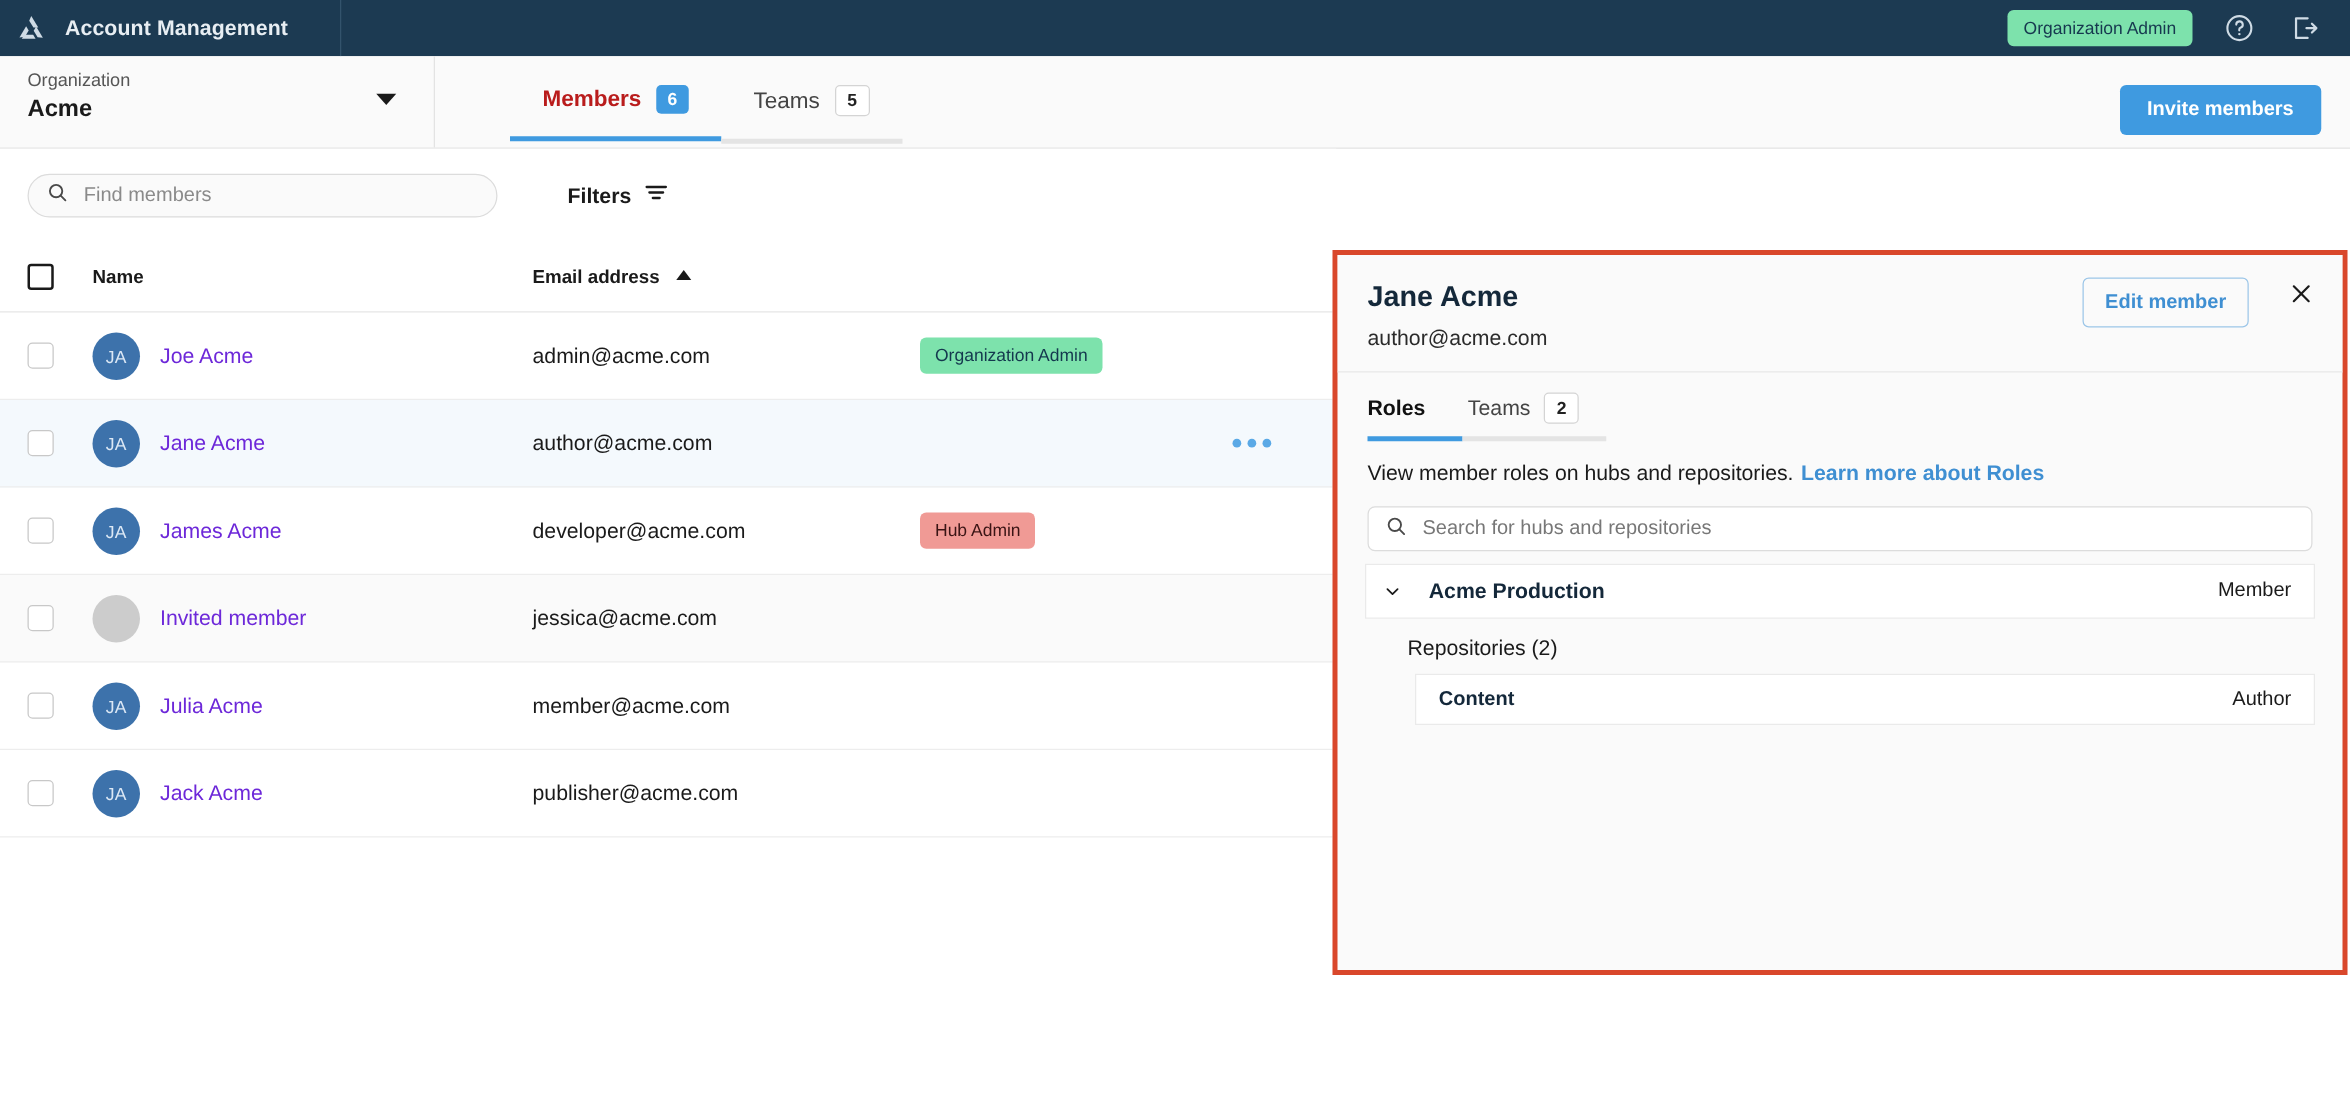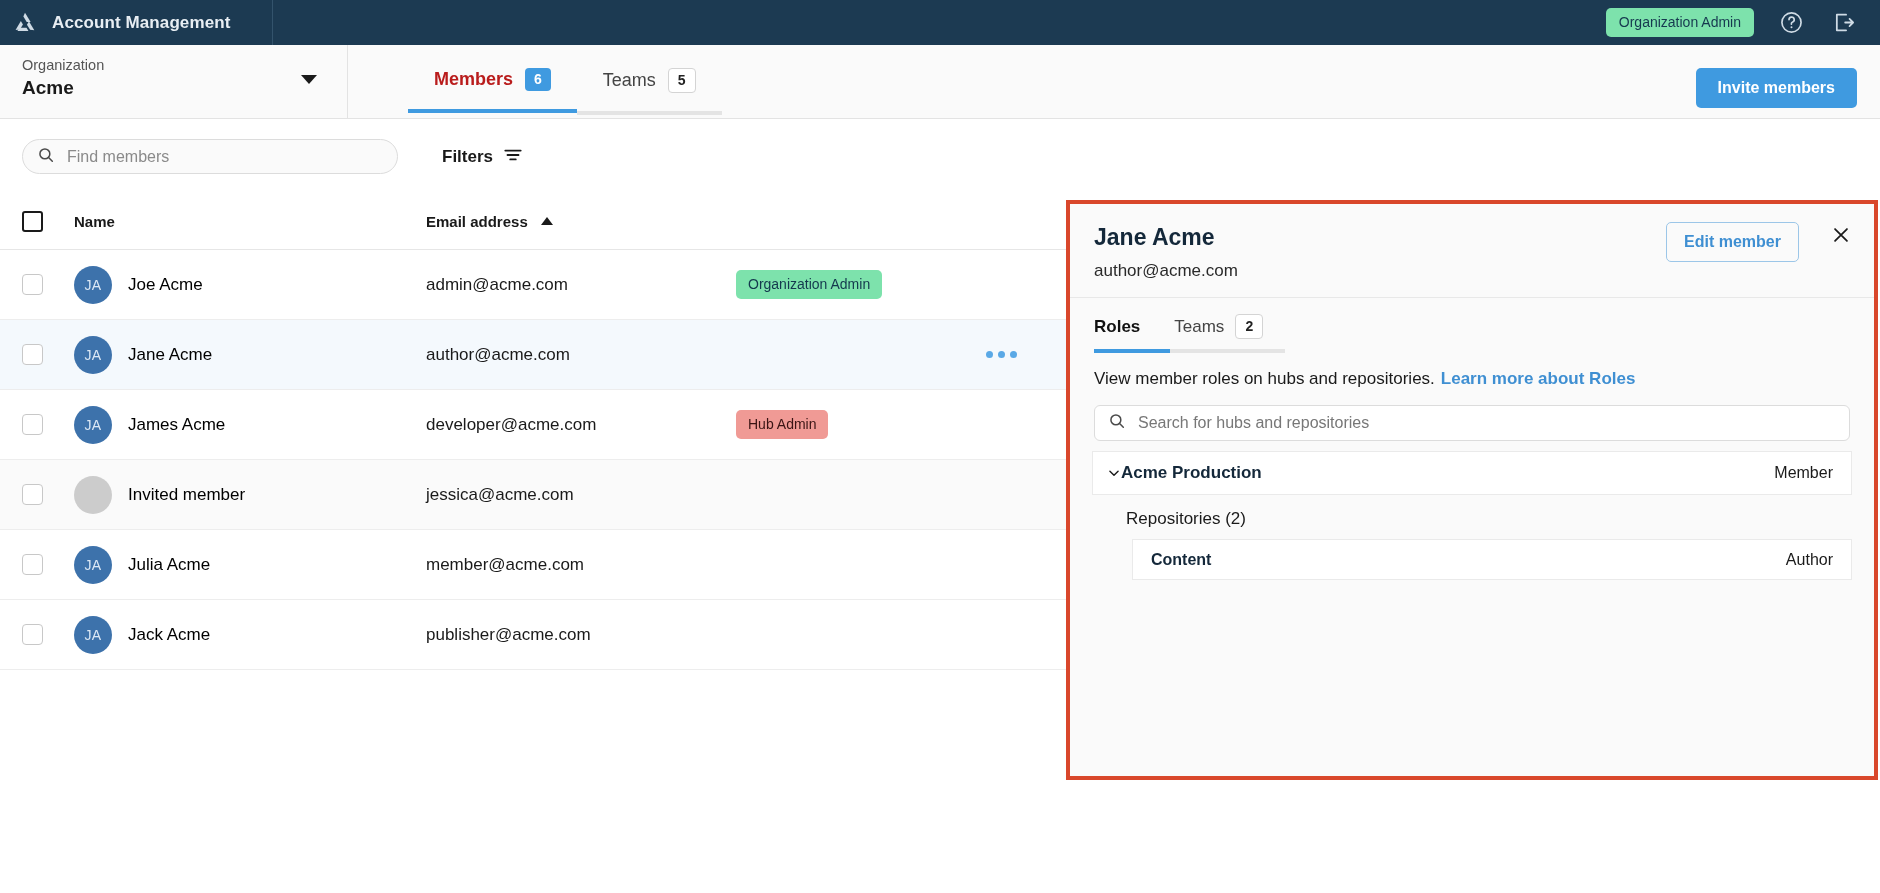--- a/index.html
+++ b/index.html
@@ -86,21 +86,21 @@
   .search-wrap {
     width: 376px; height: 35px; border: 1px solid #dcdcdc; border-radius: 18px;
     background: #fafafa; display: flex; align-items: center; padding: 0 14px; gap: 10px;
   }
   .search-wrap input {
     border: none; outline: none; background: transparent; flex: 1;
     font-family: inherit; font-size: 16px; color: #333;
   }
   .search-wrap input::placeholder { color: #8a8a8a; }
   .filters {
-    display: flex; align-items: center; gap: 9px; margin-left: 44px; cursor: pointer;
+    display: flex; align-items: center; gap: 9px; margin-left: 56px; cursor: pointer;
   }
   .filters-label { font-size: 17px; font-weight: bold; color: #1a1a1a; }
 
   
   .table { position: absolute; left: 0; top: 194px; width: 1069px; }
   .trow {
     display: flex; align-items: center; height: 70px;
     border-bottom: 1px solid #ededed; padding: 0 22px;
   }
   .thead { height: 56px; border-bottom: 1px solid #e6e6e6; }
@@ -113,21 +113,21 @@
   .col-cb { width: 52px; flex: none; display:flex; align-items:center; }
   .col-name { width: 352px; flex: none; display: flex; align-items: center; gap: 16px; }
   .col-email { width: 310px; flex: none; }
   .col-tag { flex: 1; display: flex; align-items: center; }
   .avatar {
     width: 38px; height: 38px; border-radius: 50%; background: #3d72ab;
     color: #dce8f5; font-size: 14px; display: flex; align-items: center; justify-content: center;
     flex: none; letter-spacing: .3px;
   }
   .avatar.empty { background: #cccccc; }
-  .cell-text { font-size: 17px; color: #000000; }
+  .cell-text { font-size: 17px; color: #6d28d9; }
   .email-text { font-size: 17px; color: #1a1a1a; }
   .sort-caret {
     display:inline-block; margin-left: 9px; width: 0; height: 0;
     border-left: 6px solid transparent; border-right: 6px solid transparent;
     border-bottom: 8px solid #1a1a1a; vertical-align: 2px;
   }
   .tag {
     font-size: 14px; border-radius: 5px; padding: 6px 12px; line-height: 17px; white-space: nowrap;
   }
   .tag.green { background: #7de2ac; color: #14384e; }
@@ -170,21 +170,21 @@
   .panel-search input {
     border: none; outline: none; background: transparent; flex: 1;
     font-family: inherit; font-size: 16px; color: #333;
   }
   .panel-search input::placeholder { color: #777; }
   .hubs-label { padding: 17px 24px 0 24px; font-size: 17px; color: #1a1a1a; }
   .hub-row {
     margin: 10px 22px 0 22px; background: #fff; border: 1px solid #eaeaea;
     display: flex; align-items: center; height: 44px; padding: 0 18px 0 14px;
   }
-  .hub-name { font-size: 17px; font-weight: bold; color: #14283a; margin-left: 0; }
+  .hub-name { font-size: 17px; font-weight: bold; color: #14283a; margin-left: 22px; }
   .hub-role { margin-left: auto; font-size: 16px; color: #1a1a1a; }
   .repos-label { padding: 14px 0 0 56px; font-size: 17px; color: #1a1a1a; }
   .repo-row {
     margin: 10px 22px 0 62px; background: #fff; border: 1px solid #eaeaea;
     display: flex; align-items: center; height: 41px; padding: 0 18px;
   }
   .repo-row + .repo-row { margin-top: 0; border-top: none; }
   .repo-name { font-size: 16px; font-weight: bold; color: #14283a; }
   .repo-role { margin-left: auto; font-size: 16px; color: #1a1a1a; }
   .chev { width: 14px; height: 14px; display:block; }

